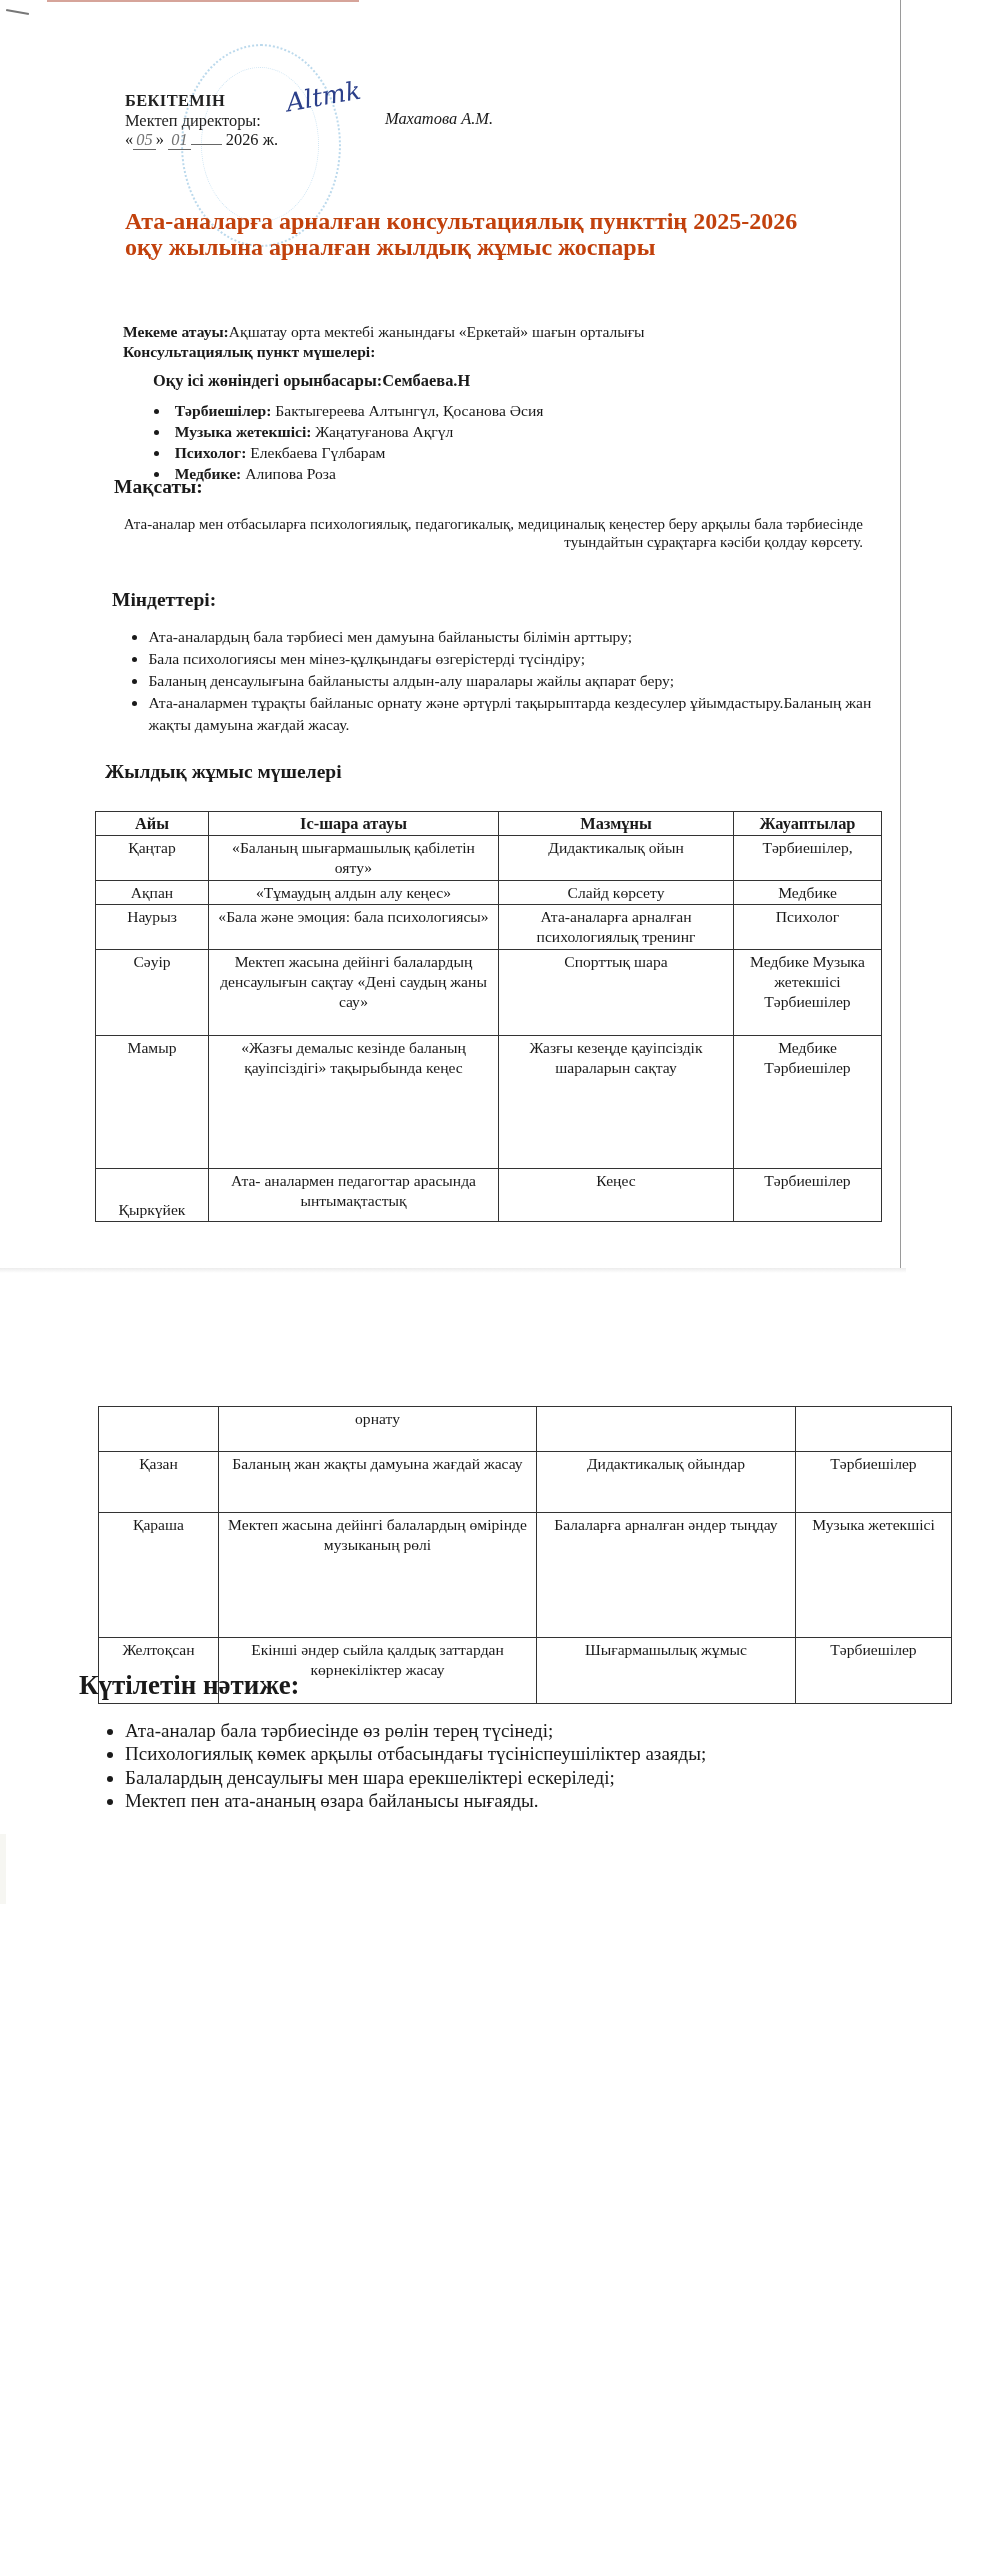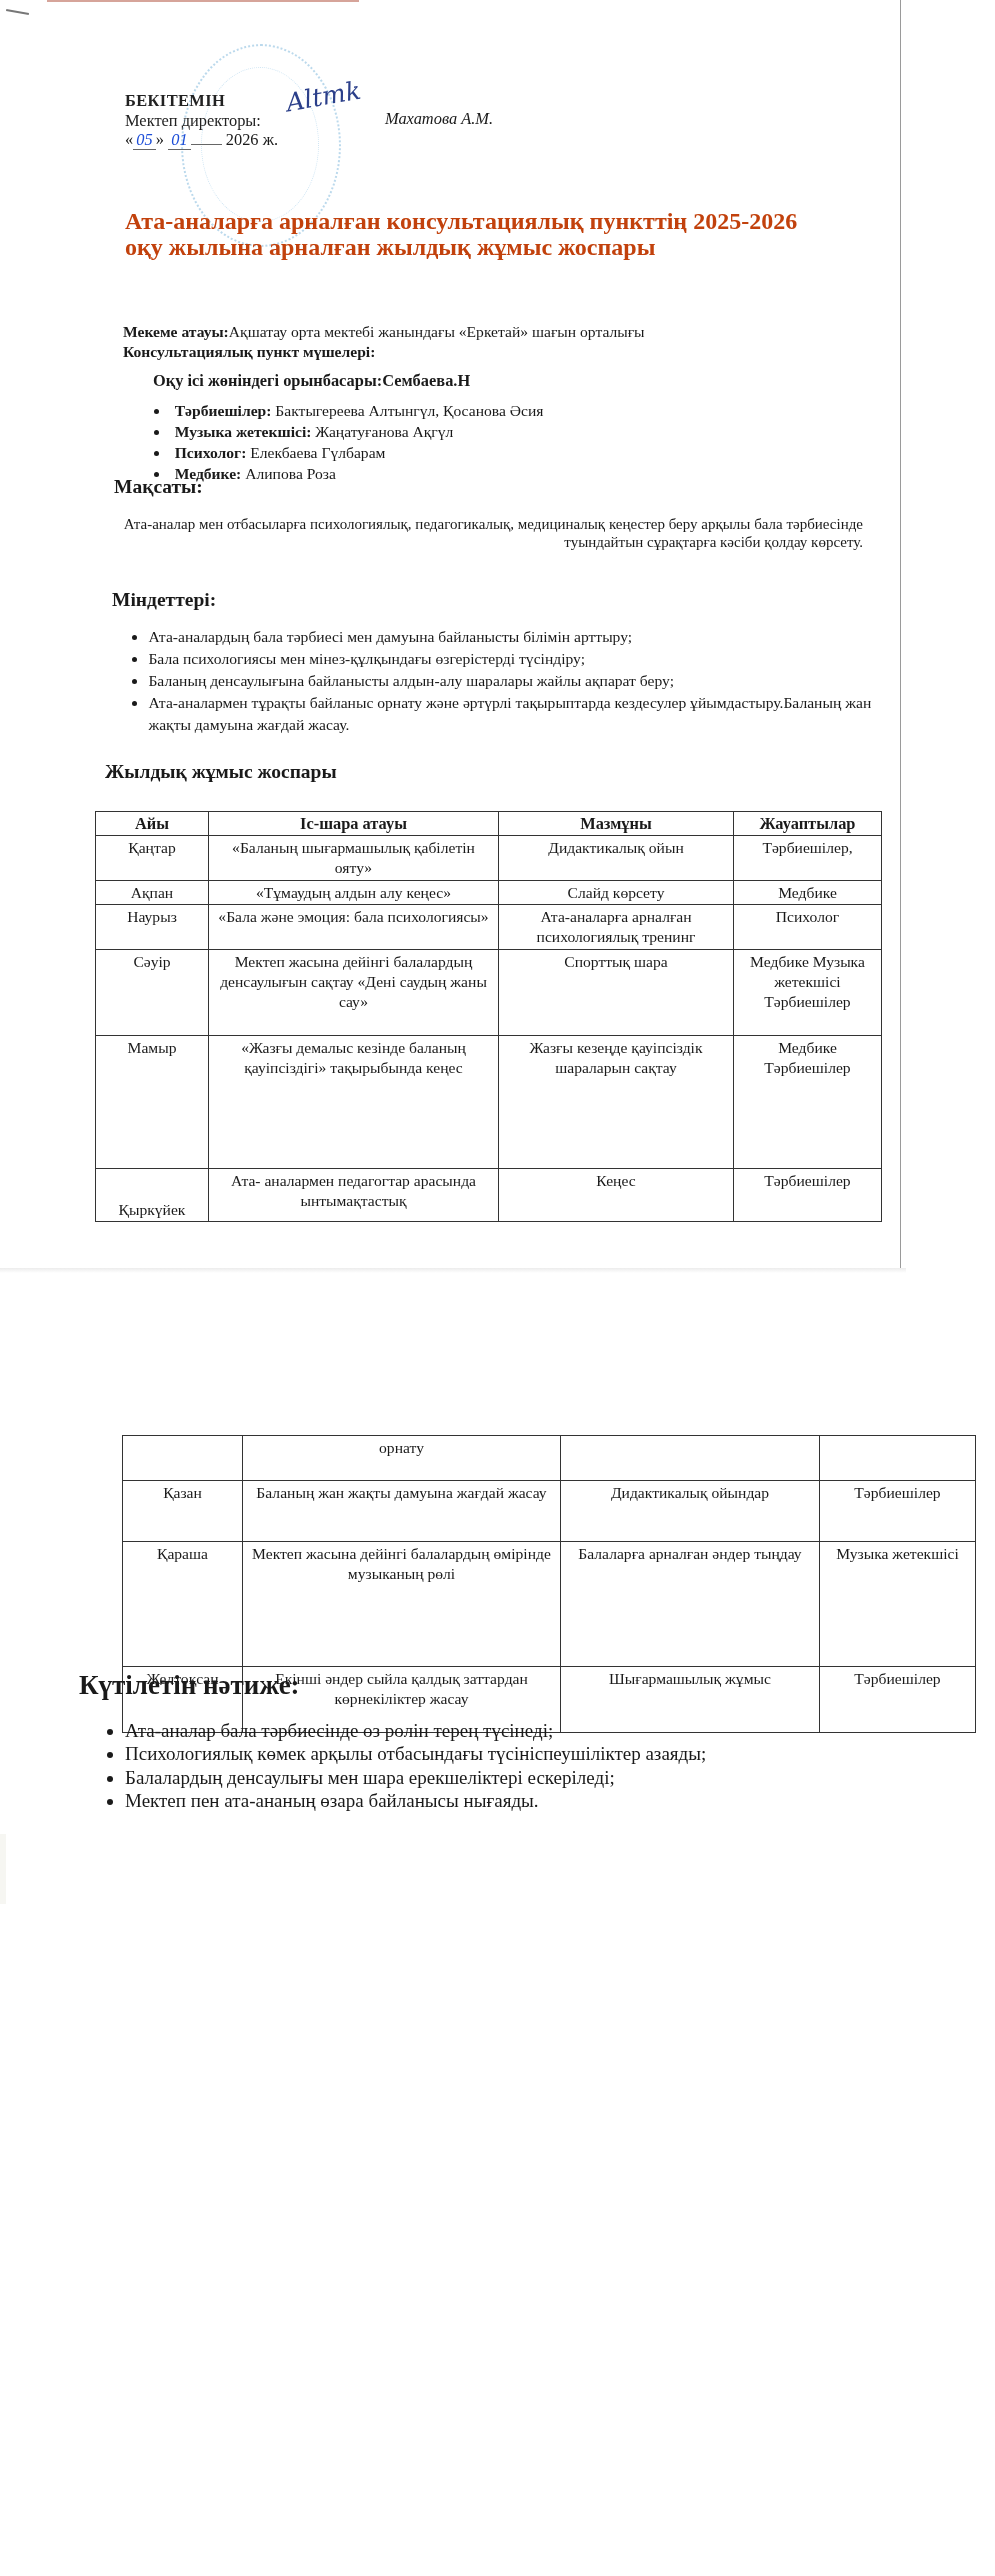--- a/index.html
+++ b/index.html
@@ -14,39 +14,39 @@
   .page1-shadow { position: absolute; left: 0; top: 1268px; width: 906px; height: 4.7px; background: linear-gradient(#ececec, #fff); }
   .scan-mark { position: absolute; left: 6.2px; top: 11px; width: 23.4px; height: 2.3px; background: #777; transform: rotate(10deg); }
   .scan-top { position: absolute; left: 47px; top: 0; width: 312px; height: 2.3px; background: #d6a49a; }
   .stamp { position: absolute; left: 181px; top: 44px; width: 156px; height: 199px; border: 2.3px dotted #8fc0e0; border-radius: 50%; opacity: 0.6; }
   .stamp-inner { position: absolute; left: 201px; top: 67px; width: 116px; height: 153px; border: 1.6px dotted #a9d0ea; border-radius: 50%; opacity: 0.55; }
   .approve { left: 125px; top: 91px; font-size: 16.4px; line-height: 20px; color: #222; }
   .approve .b { font-weight: bold; letter-spacing: 0.4px; }
   .sig { position: absolute; left: 286px; top: 82px; font-family: "DejaVu Serif", serif; font-style: italic; font-size: 25px; color: #2b3f8a; transform: rotate(-10deg); }
   .director-name { position: absolute; left: 385px; top: 109px; font-style: italic; font-size: 16.4px; }
   .date-line { position: absolute; left: 125px; top: 130px; font-size: 16.4px; }
-  .date-line .hand { font-style: italic; color: #1d4ed8; border-bottom: 0.8px solid #666; padding: 0 3.1px; }
+  .date-line .hand { font-style: italic; color: #737373; border-bottom: 0.8px solid #666; padding: 0 3.1px; }
   .date-line .gap { display: inline-block; width: 31px; border-bottom: 0.8px solid #666; }
   .title { left: 125px; top: 208px; width: 703px; font-size: 24px; line-height: 26px; font-weight: bold; color: #c2410c; }
   .lbl { font-weight: bold; }
   .org { left: 123px; top: 322px; font-size: 15.6px; line-height: 20px; }
   .deputy { left: 153px; top: 371px; font-size: 16.4px; }
   ul.members { position: absolute; left: 148px; top: 400px; margin: 0; padding-left: 22px; font-size: 15.6px; line-height: 21px; }
   ul.members li { padding-left: 4.7px; }
   .h2 { font-weight: bold; font-size: 19.5px; }
   .goal-h { left: 114px; top: 476px; }
   .goal-t { left: 114px; top: 515px; width: 749px; font-size: 15px; line-height: 18px; text-align: right; }
   .tasks-h { left: 112px; top: 589px; }
   ul.tasks { position: absolute; left: 125px; top: 626px; width: 726px; margin: 0; padding-left: 23.4px; font-size: 15.6px; line-height: 22px; }
   .plan-h { left: 105px; top: 761px; }
   table.plan { position: absolute; border-collapse: collapse; font-size: 15.6px; line-height: 20px; table-layout: fixed; }
   table.plan td, table.plan th { border: 1.2px solid #333; vertical-align: top; padding: 1.6px 6.2px; text-align: center; }
   table.plan th { font-weight: bold; text-align: center; font-size: 16.4px; }
   #tbl1 { left: 95px; top: 811px; width: 785px; }
-  #tbl2 { left: 98px; top: 1435px; width: 854px; margin-left: 24px; }
+  #tbl2 { left: 98px; top: 1406px; width: 854px; }
   .result-h { left: 79px; top: 1670px; font-size: 27px; }
   ul.results { position: absolute; left: 94px; top: 1719px; width: 781px; margin: 0; padding-left: 31px; font-size: 19px; line-height: 23.4px; }
   .page2-edge { position: absolute; left: 0; top: 1834px; width: 6.2px; height: 70px; background: #f6f6f2; }
 </style>
 </head>
 <body>
 
 <div class="page1"></div>
 <div class="page1-shadow"></div>
 <div class="scan-top"></div>
@@ -88,21 +88,21 @@
 <div class="abs goal-t">Ата-аналар мен отбасыларға психологиялық, педагогикалық, медициналық кеңестер беру арқылы бала тәрбиесінде туындайтын сұрақтарға кәсіби қолдау көрсету.</div>
 
 <div class="abs h2 tasks-h">Міндеттері:</div>
 <ul class="tasks">
   <li>Ата-аналардың бала тәрбиесі мен дамуына байланысты білімін арттыру;</li>
   <li>Бала психологиясы мен мінез-құлқындағы өзгерістерді түсіндіру;</li>
   <li>Баланың денсаулығына байланысты алдын-алу шаралары жайлы ақпарат беру;</li>
   <li>Ата-аналармен тұрақты байланыс орнату және әртүрлі тақырыптарда кездесулер ұйымдастыру.Баланың жан жақты дамуына жағдай жасау.</li>
 </ul>
 
-<div class="abs h2 plan-h">Жылдық жұмыс жоспары</div>
+<div class="abs h2 plan-h">Жылдық жұмыс мүшелері</div>
 
 <table class="plan" id="tbl1">
   <colgroup>
       <col style="width:113px">
       <col style="width:290px">
       <col style="width:235px">
       <col style="width:148px">
     </colgroup>
   <thead>
     <tr>

